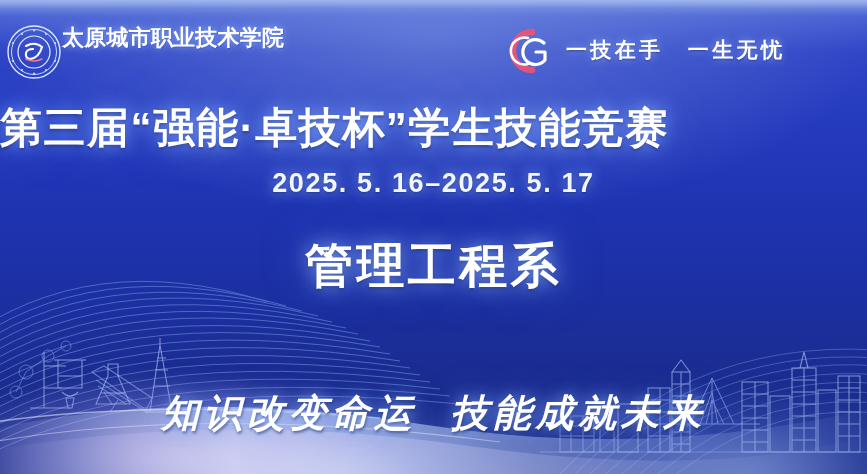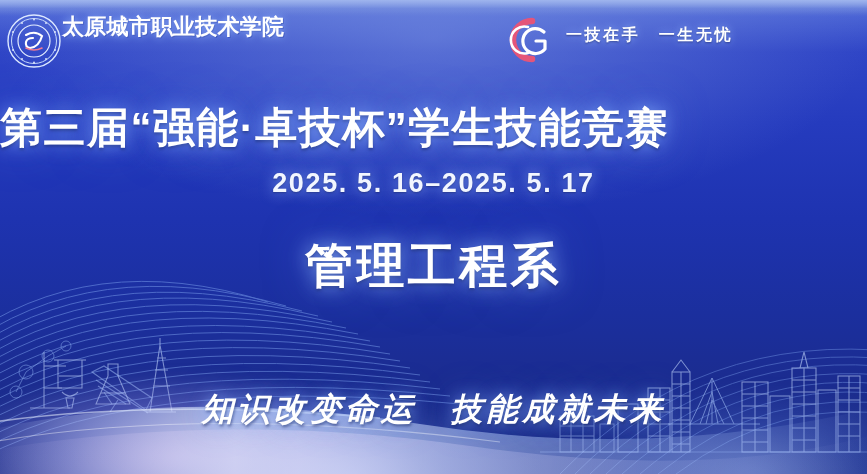--- a/index.html
+++ b/index.html
@@ -33,28 +33,28 @@
     position:absolute;right:-10%;bottom:-18%;width:52%;height:40%;
     background:radial-gradient(55% 60% at 55% 55%, rgba(160,186,248,.45) 0%, rgba(90,124,222,.22) 45%, rgba(40,70,190,0) 78%);
     filter:blur(8px);
   }
   .topsheen{
     position:absolute;left:0;top:0;width:100%;height:14px;
     background:linear-gradient(180deg,rgba(160,182,238,.95),rgba(120,146,226,.25) 60%,rgba(90,116,214,0));
   }
 
   
-  .header{position:absolute;left:0;top:9px;width:100%;height:62px;}
+  .header{position:absolute;left:0;top:20px;width:100%;height:62px;}
 
   .crest{position:absolute;left:6px;top:4px;width:56px;height:56px;}
   .school-name{position:absolute;left:62px;top:6px;width:230px;height:52px;}
   .brandmark{position:absolute;left:498px;top:6px;width:64px;height:50px;}
   .slogan{
     position:absolute;left:566px;top:16px;
-    font-size:16px;font-weight:700;letter-spacing:.16em;color:#ffffff;
+    font-size:21px;font-weight:700;letter-spacing:.16em;color:#ffffff;
     text-shadow:0 0 9px rgba(150,185,255,.85),0 1px 2px rgba(10,20,80,.6);
     white-space:nowrap;
   }
 
   
   .maintitle{
     position:absolute;left:0;top:104px;width:100%;
     text-align:left;color:#fff;
     font-size:42px;font-weight:700;letter-spacing:.035em;line-height:1.16;
     text-shadow:0 0 18px rgba(140,180,255,.85),0 0 42px rgba(90,130,240,.55),0 2px 3px rgba(8,16,70,.55);
@@ -78,21 +78,21 @@
     position:absolute;left:0;top:302px;width:100%;
     text-align:center;color:#eef3ff;
     font-size:20px;font-weight:600;letter-spacing:.1em;
     text-shadow:0 0 12px rgba(150,185,255,.75),0 1px 2px rgba(8,16,70,.45);
     white-space:nowrap;
   }
   .motto{
     position:absolute;left:0;top:388px;width:100%;
     text-align:center;color:#ffffff;
     font-family:"Liberation Serif","DejaVu Serif",serif;
-    font-size:32px;font-weight:700;font-style:italic;letter-spacing:.12em;
+    font-size:38px;font-weight:700;font-style:italic;letter-spacing:.12em;
     text-shadow:0 0 16px rgba(140,180,255,.8),0 0 36px rgba(80,120,235,.45),1px 2px 3px rgba(8,16,70,.6);
     white-space:nowrap;
   }
   .motto .gap{display:inline-block;width:34px;}
 </style>
 </head>
 <body>
 
 <div class="stage">
 

